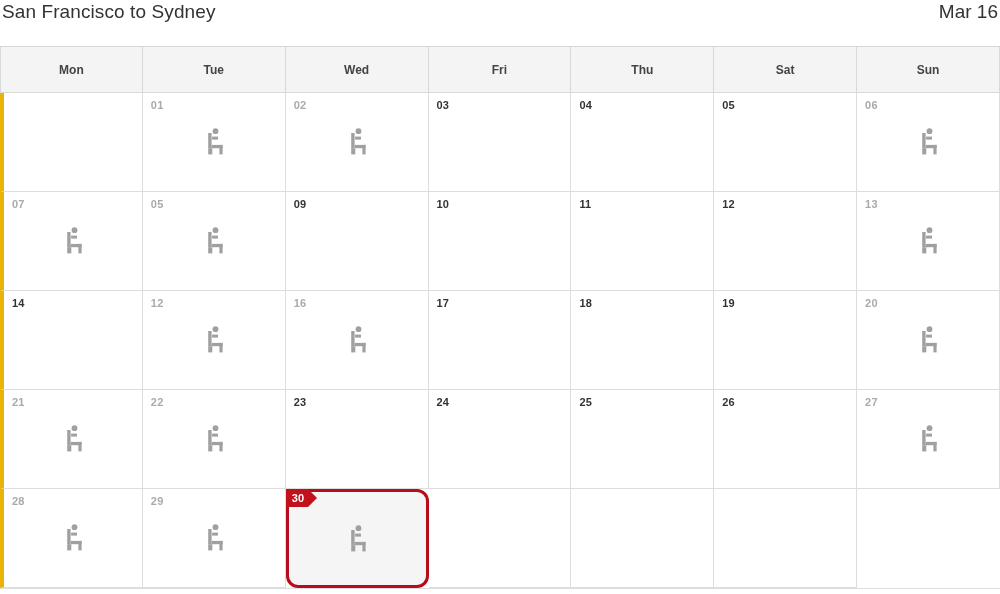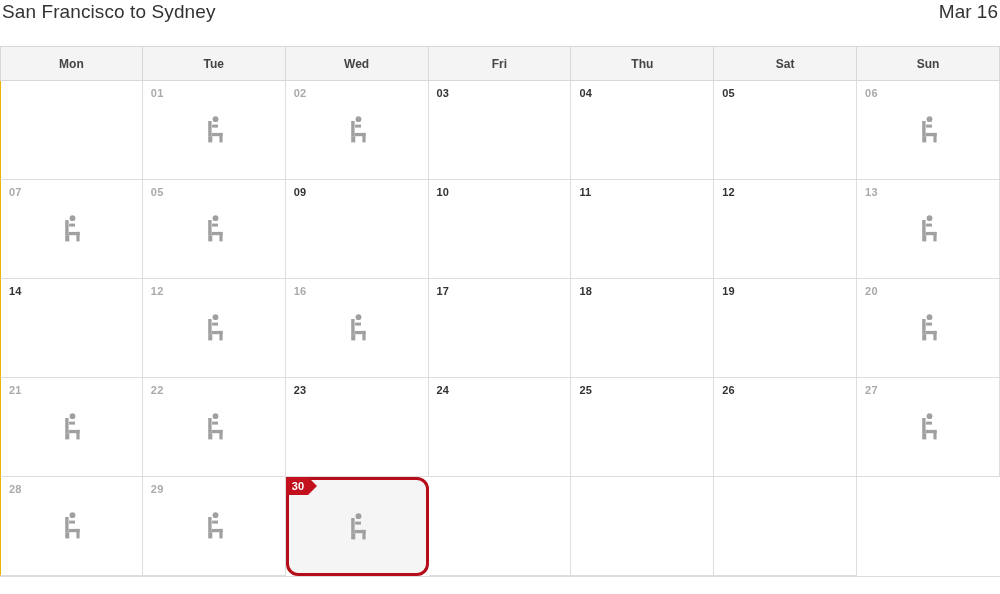--- a/index.html
+++ b/index.html
@@ -51,21 +51,21 @@
   }
 
   .cal-row {
     display: flex;
     width: 1000px;
   }
 
   .cal-head-cell {
     box-sizing: border-box;
     width: 142.857px;
-    height: 35px;
+    height: 47px;
     background: #f4f4f4;
     border-top: 1px solid #d8d8d8;
     border-bottom: 1px solid #d8d8d8;
     border-right: 1px solid #d8d8d8;
     display: flex;
     align-items: center;
     justify-content: center;
     font-size: 12px;
     font-weight: bold;
     color: #444444;
@@ -77,21 +77,21 @@
   .cal-cell {
     position: relative;
     box-sizing: border-box;
     width: 142.857px;
     height: 99px;
     background: #ffffff;
     border-bottom: 1px solid #dddddd;
     border-right: 1px solid #dddddd;
   }
   .cal-cell.first {
-    border-left: 1px solid #eab308;
+    border-left: 4px solid #eab308;
   }
   .cal-cell.blank {
     background: #ffffff;
   }
   .cal-cell.selected {
     background: #f5f5f5;
     border: 3px solid #b50e1a;
     border-radius: 12px;
     z-index: 5;
   }

